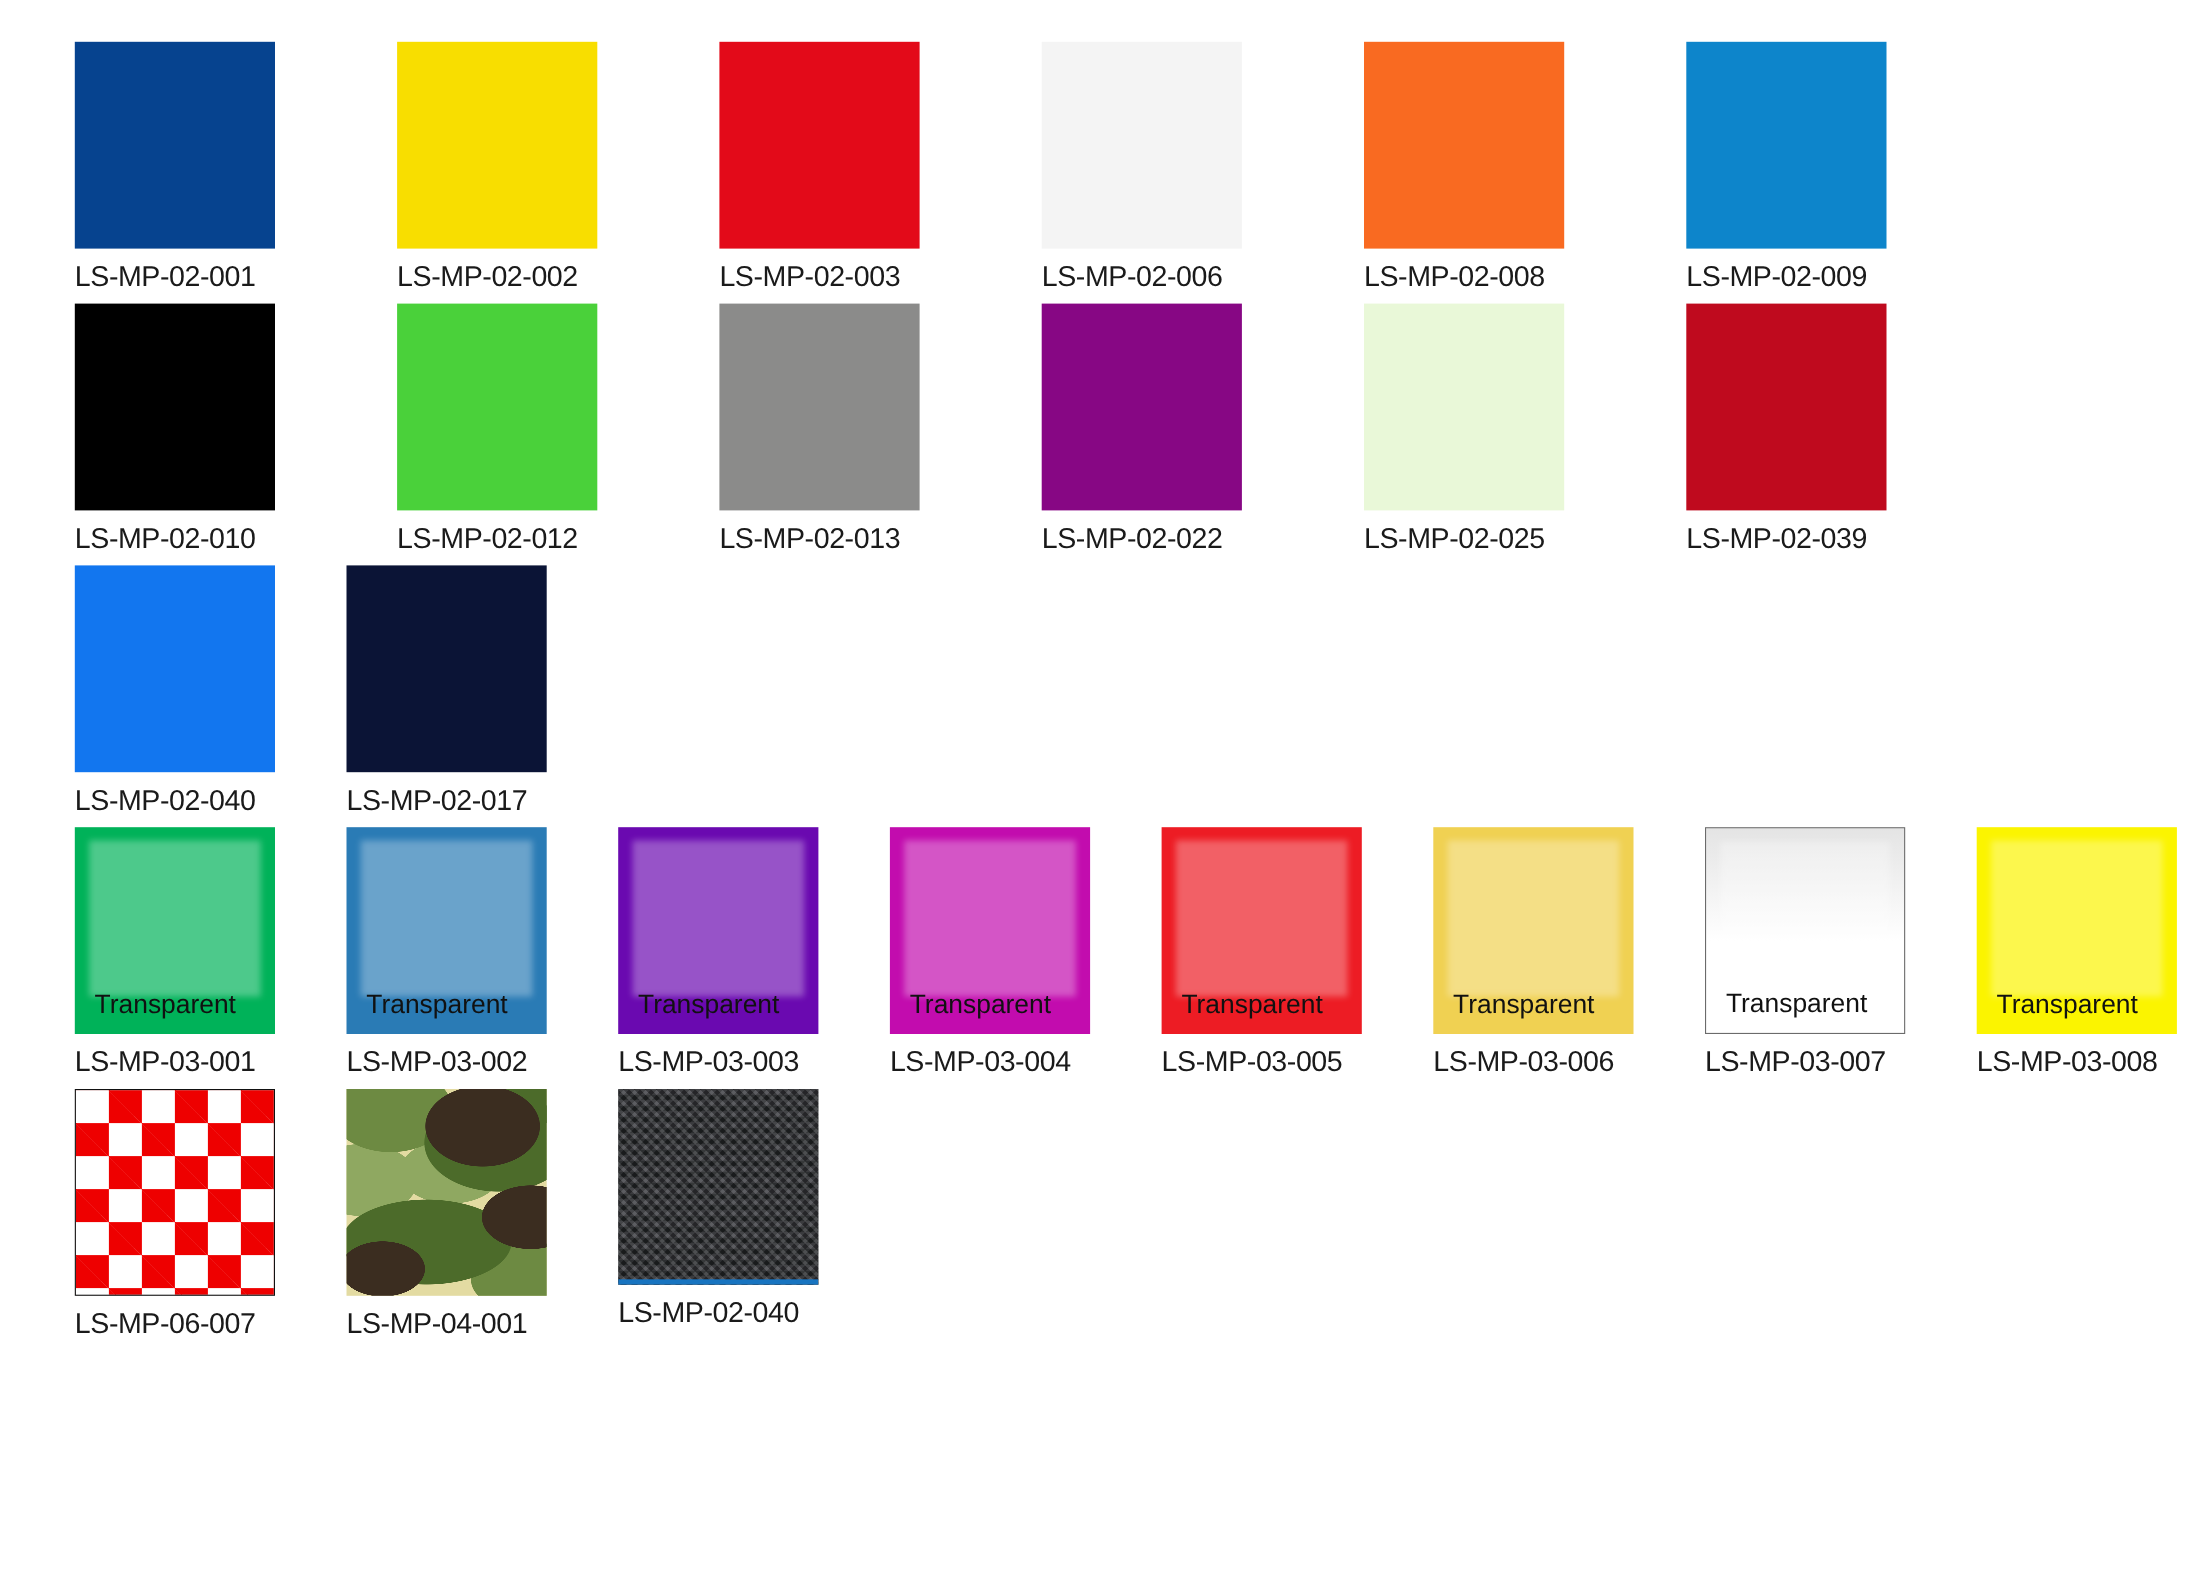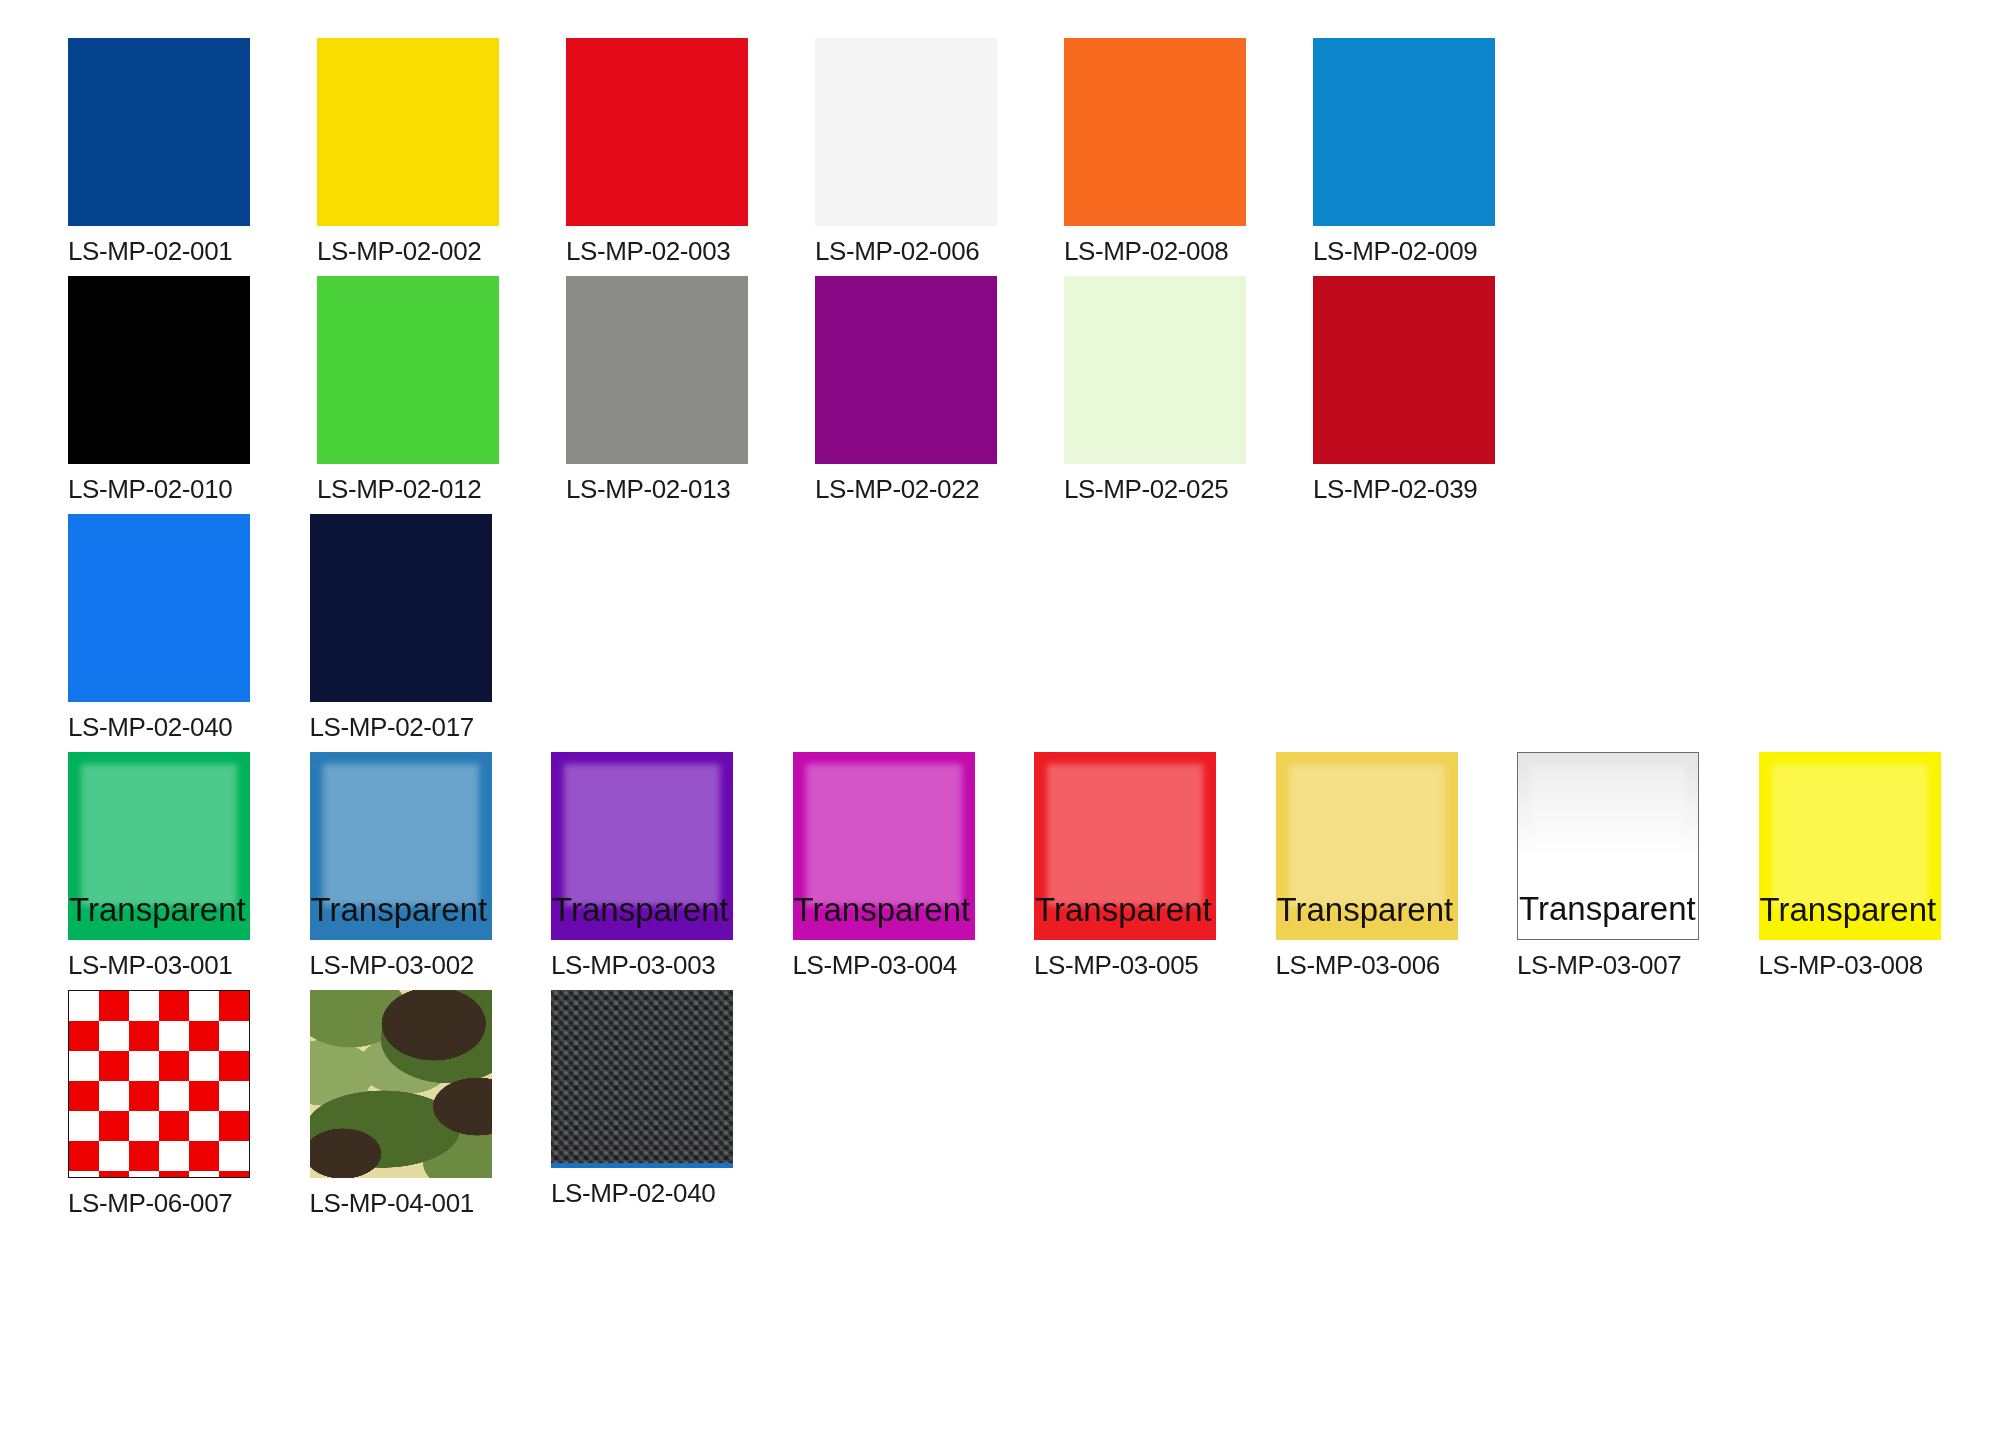--- a/index.html
+++ b/index.html
@@ -22,20 +22,21 @@
     box-sizing: border-box;
     padding: 38px 0 0 0;
   }
 
   .swatch-row {
     display: flex;
     flex-direction: row;
     align-items: flex-start;
     padding-left: 68px;
     margin-bottom: 12px;
+    gap: 44px;
   }
 
   .swatch-cell {
     width: 249px;
     display: flex;
     flex-direction: column;
     align-items: flex-start;
   }
 
   .swatch-box {
@@ -71,24 +72,24 @@
     top: 12px;
     bottom: 34px;
     background: rgba(255,255,255,0.30);
     filter: blur(3px);
     pointer-events: none;
   }
 
   .transparent-text {
     position: relative;
     z-index: 3;
-    font-size: 33px;
+    font-size: 24px;
     line-height: 1;
     color: #111111;
-    padding: 0 0 14px 1px;
+    padding: 0 0 14px 18px;
     white-space: nowrap;
     font-family: "Liberation Sans", sans-serif;
   }
 
   .bordered {
     border: 1px solid #6b6b6b;
   }
 
   
   .checker {

